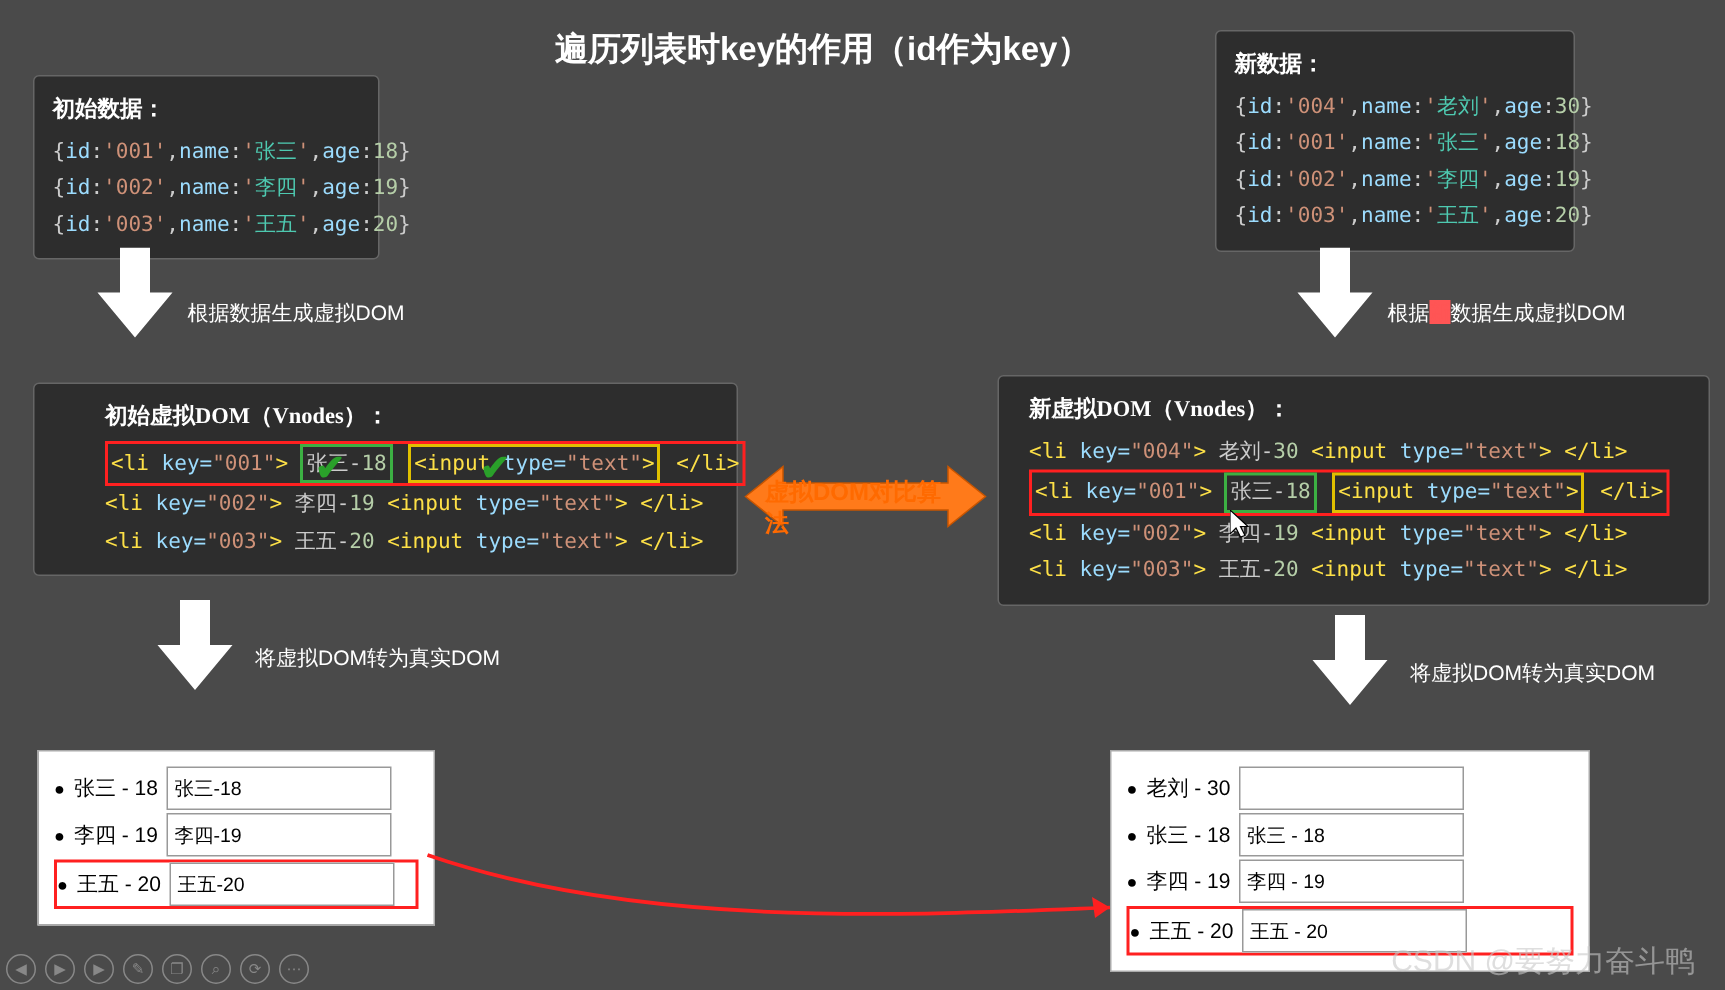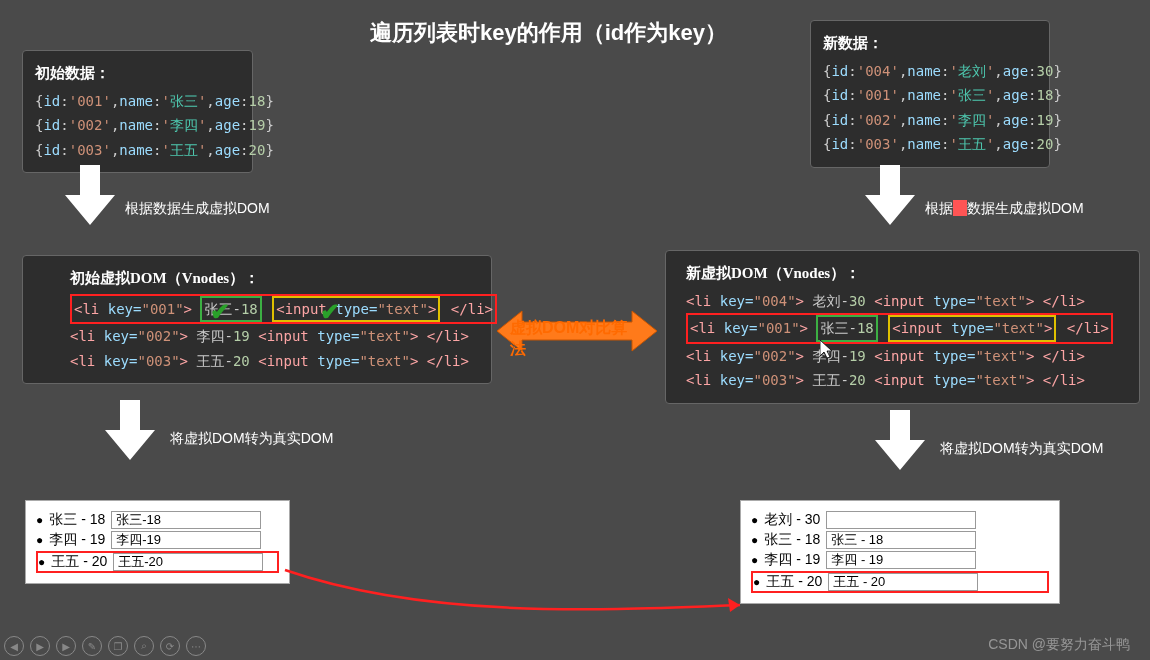--- a/index.html
+++ b/index.html
@@ -28,21 +28,21 @@
     font-family: Consolas, monospace;
     font-size: 14px;
     line-height: 1.6;
     color: #ccc;
   }
   .box-title { color: #fff; font-weight: bold; margin-bottom: 4px; font-family: "Microsoft YaHei"; font-size: 15px; }
   .k-id { color: #9cdcfe; }
   .k-str { color: #ce9178; }
   .k-num { color: #b5cea8; }
   .k-name { color: #4ec9b0; }
-  .k-tag { color: #fca5a5; }
+  .k-tag { color: #fde047; }
   .k-attr { color: #9cdcfe; }
   .code-line { white-space: nowrap; padding: 1px 0; }
   .hl-red { border: 2px solid #ff2020; display: inline-block; padding: 0 2px; }
   .hl-green { border: 2px solid #3cb043; display: inline-block; padding: 0 2px; }
   .hl-yellow { border: 2px solid #e0c000; display: inline-block; padding: 0 2px; margin:0 2px;}
   .arrow-label {
     position: absolute;
     color: #fff;
     font-size: 14px;
   }
@@ -62,21 +62,21 @@
     border: 1px solid #aaa;
     padding: 8px 10px;
     font-size: 14px;
   }
   .dom-row { display: flex; align-items: center; gap: 6px; margin: 2px 0;}
   .dom-row .bullet { font-size: 12px; }
   .dom-row input {
     border: 1px solid #999;
     font-size: 13px;
     padding: 1px 4px;
-    height: 18px;
+    height: 29px;
     width: 150px;
     font-family: inherit;
   }
   .dom-row.boxed { border: 2px solid #ff2020; }
   .check {
     position: absolute;
     color: #2aa02a;
     font-size: 24px;
     font-weight:bold;
   }
@@ -93,21 +93,21 @@
     display: flex; align-items:center; justify-content:center;
     color: #888;
     font-size: 10px;
     background: transparent;
   }
   .watermark {
     position:absolute;
     right: 20px;
     bottom: 6px;
     color: rgba(200,200,200,0.6);
-    font-size: 14px;
+    font-size: 20px;
   }
   .red-hl-part { color: #ff5555; }
 </style>
 </head>
 <body>
 
 <div class="title">遍历列表时key的作用（id作为key）</div>
 
 <div class="code-box" style="left:22px; top:50px; width:231px;">
   <div class="box-title">初始数据：</div>

